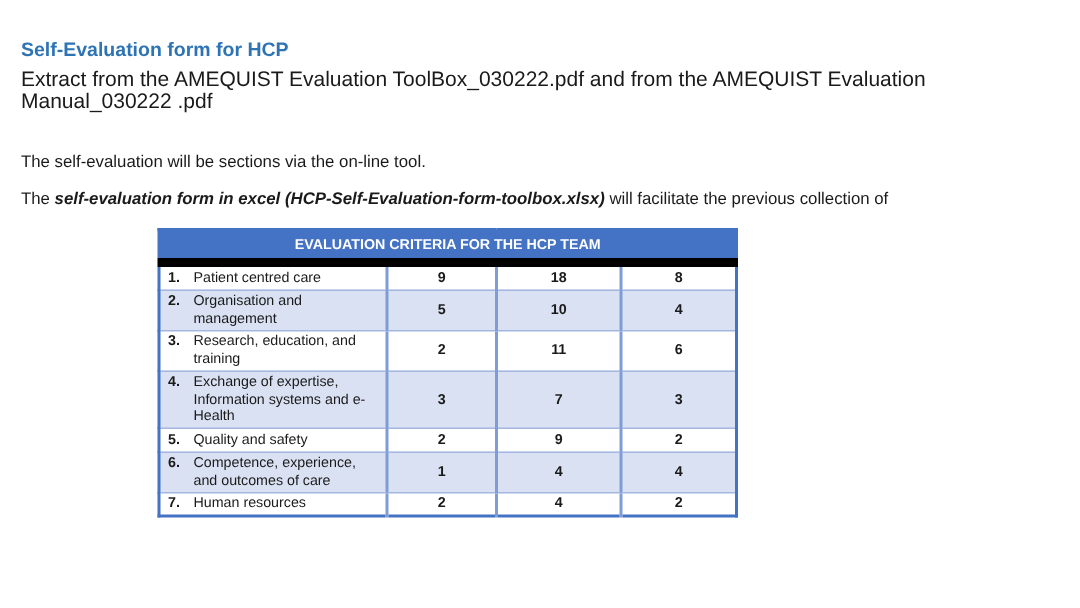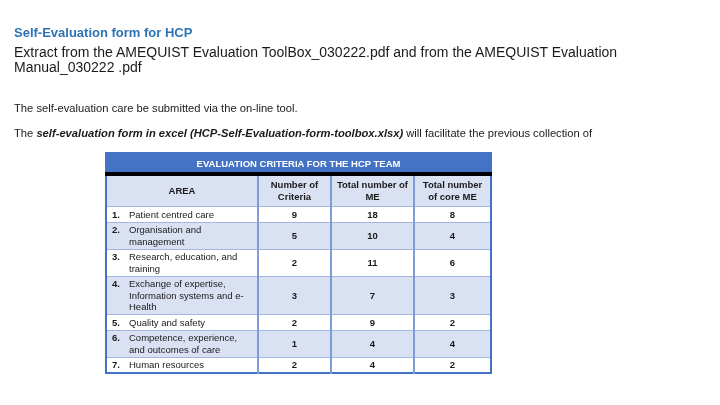--- a/index.html
+++ b/index.html
@@ -54,21 +54,21 @@
   col.c-core { width: 77px; }
 
   tr.title-row th {
     background: var(--table-title-bg);
     color: #ffffff;
     font-weight: bold;
     text-align: center;
     font-size: 9.5px;
     line-height: 11px;
     padding: 3.5px 2px;
-    border-bottom: 4px solid #000000;
+    border-bottom: 6px solid #000000;
   }
   tr.header-row th {
     background: var(--band-bg);
     font-weight: bold;
     text-align: center;
     vertical-align: middle;
     line-height: 12px;
     padding: 3px 4px;
     border-left: 2px solid var(--border-inner);
   }
@@ -100,41 +100,35 @@
 </head>
 <body>
 
 <div class="doc">
 
   <h1 class="doc-title">Self-Evaluation form for HCP</h1>
 
   <p class="subtitle">Extract from the AMEQUIST Evaluation ToolBox_030222.pdf and from the AMEQUIST Evaluation Manual_030222 .pdf</p>
 
   <div class="body-text">
-    <p><span>The self-evaluation care be submitted via the on-line tool.</span></p>
+    <p><span>The self-evaluation will be sections via the on-line tool.</span></p>
     <p><span>The </span><span class="em">self-evaluation form in excel (HCP-Self-Evaluation-form-toolbox.xlsx)</span><span> will facilitate the previous collection of</span></p>
   </div>
 
   <table class="criteria">
     <colgroup>
       <col class="c-area">
         <col class="c-crit">
         <col class="c-me">
         <col class="c-core">
     </colgroup>
     <thead>
       <tr class="title-row">
         <th colspan="4">EVALUATION CRITERIA FOR THE HCP TEAM</th>
       </tr>
-      <tr class="header-row">
-        <th>AREA</th>
-        <th>Number of Criteria</th>
-        <th>Total number of ME</th>
-        <th>Total number of core ME</th>
-      </tr>
     </thead>
     <tbody>
         <tr>
     <td class="area-cell">
       <span class="area-inner">
               <span class="row-num">1.</span>
               <span class="area-name">Patient centred care</span>
             </span>
     </td>
     <td class="num-cell">9</td>

